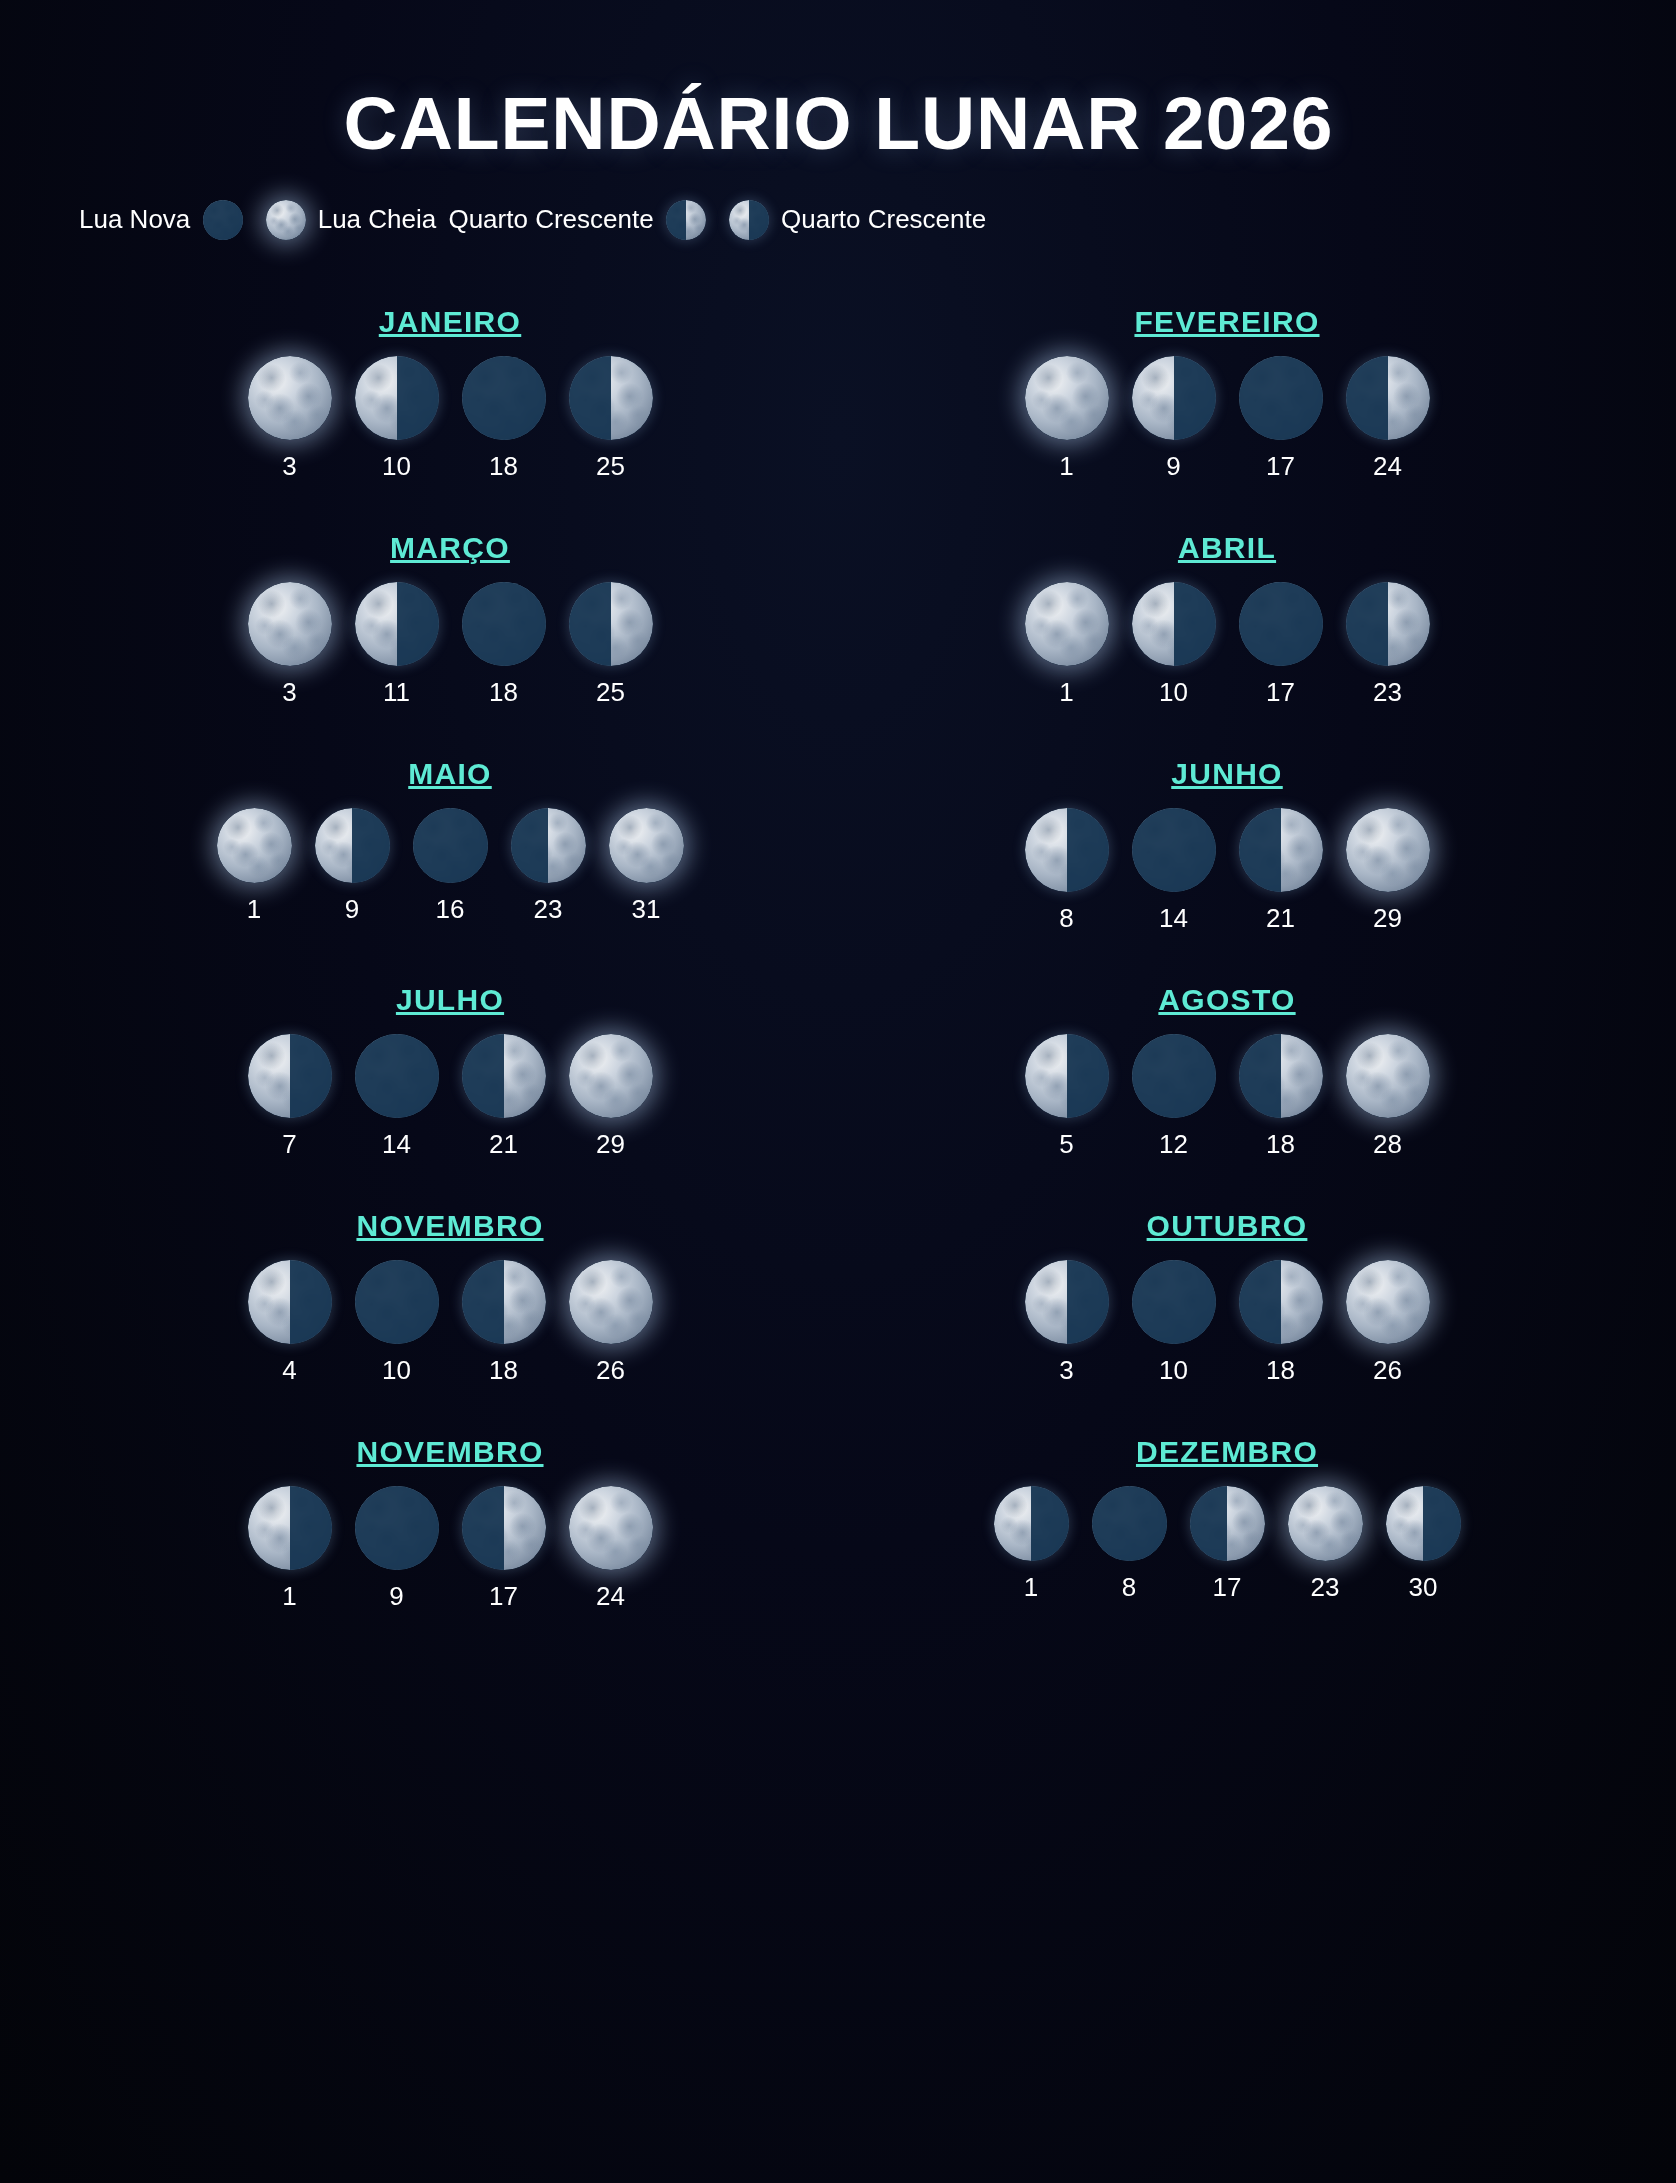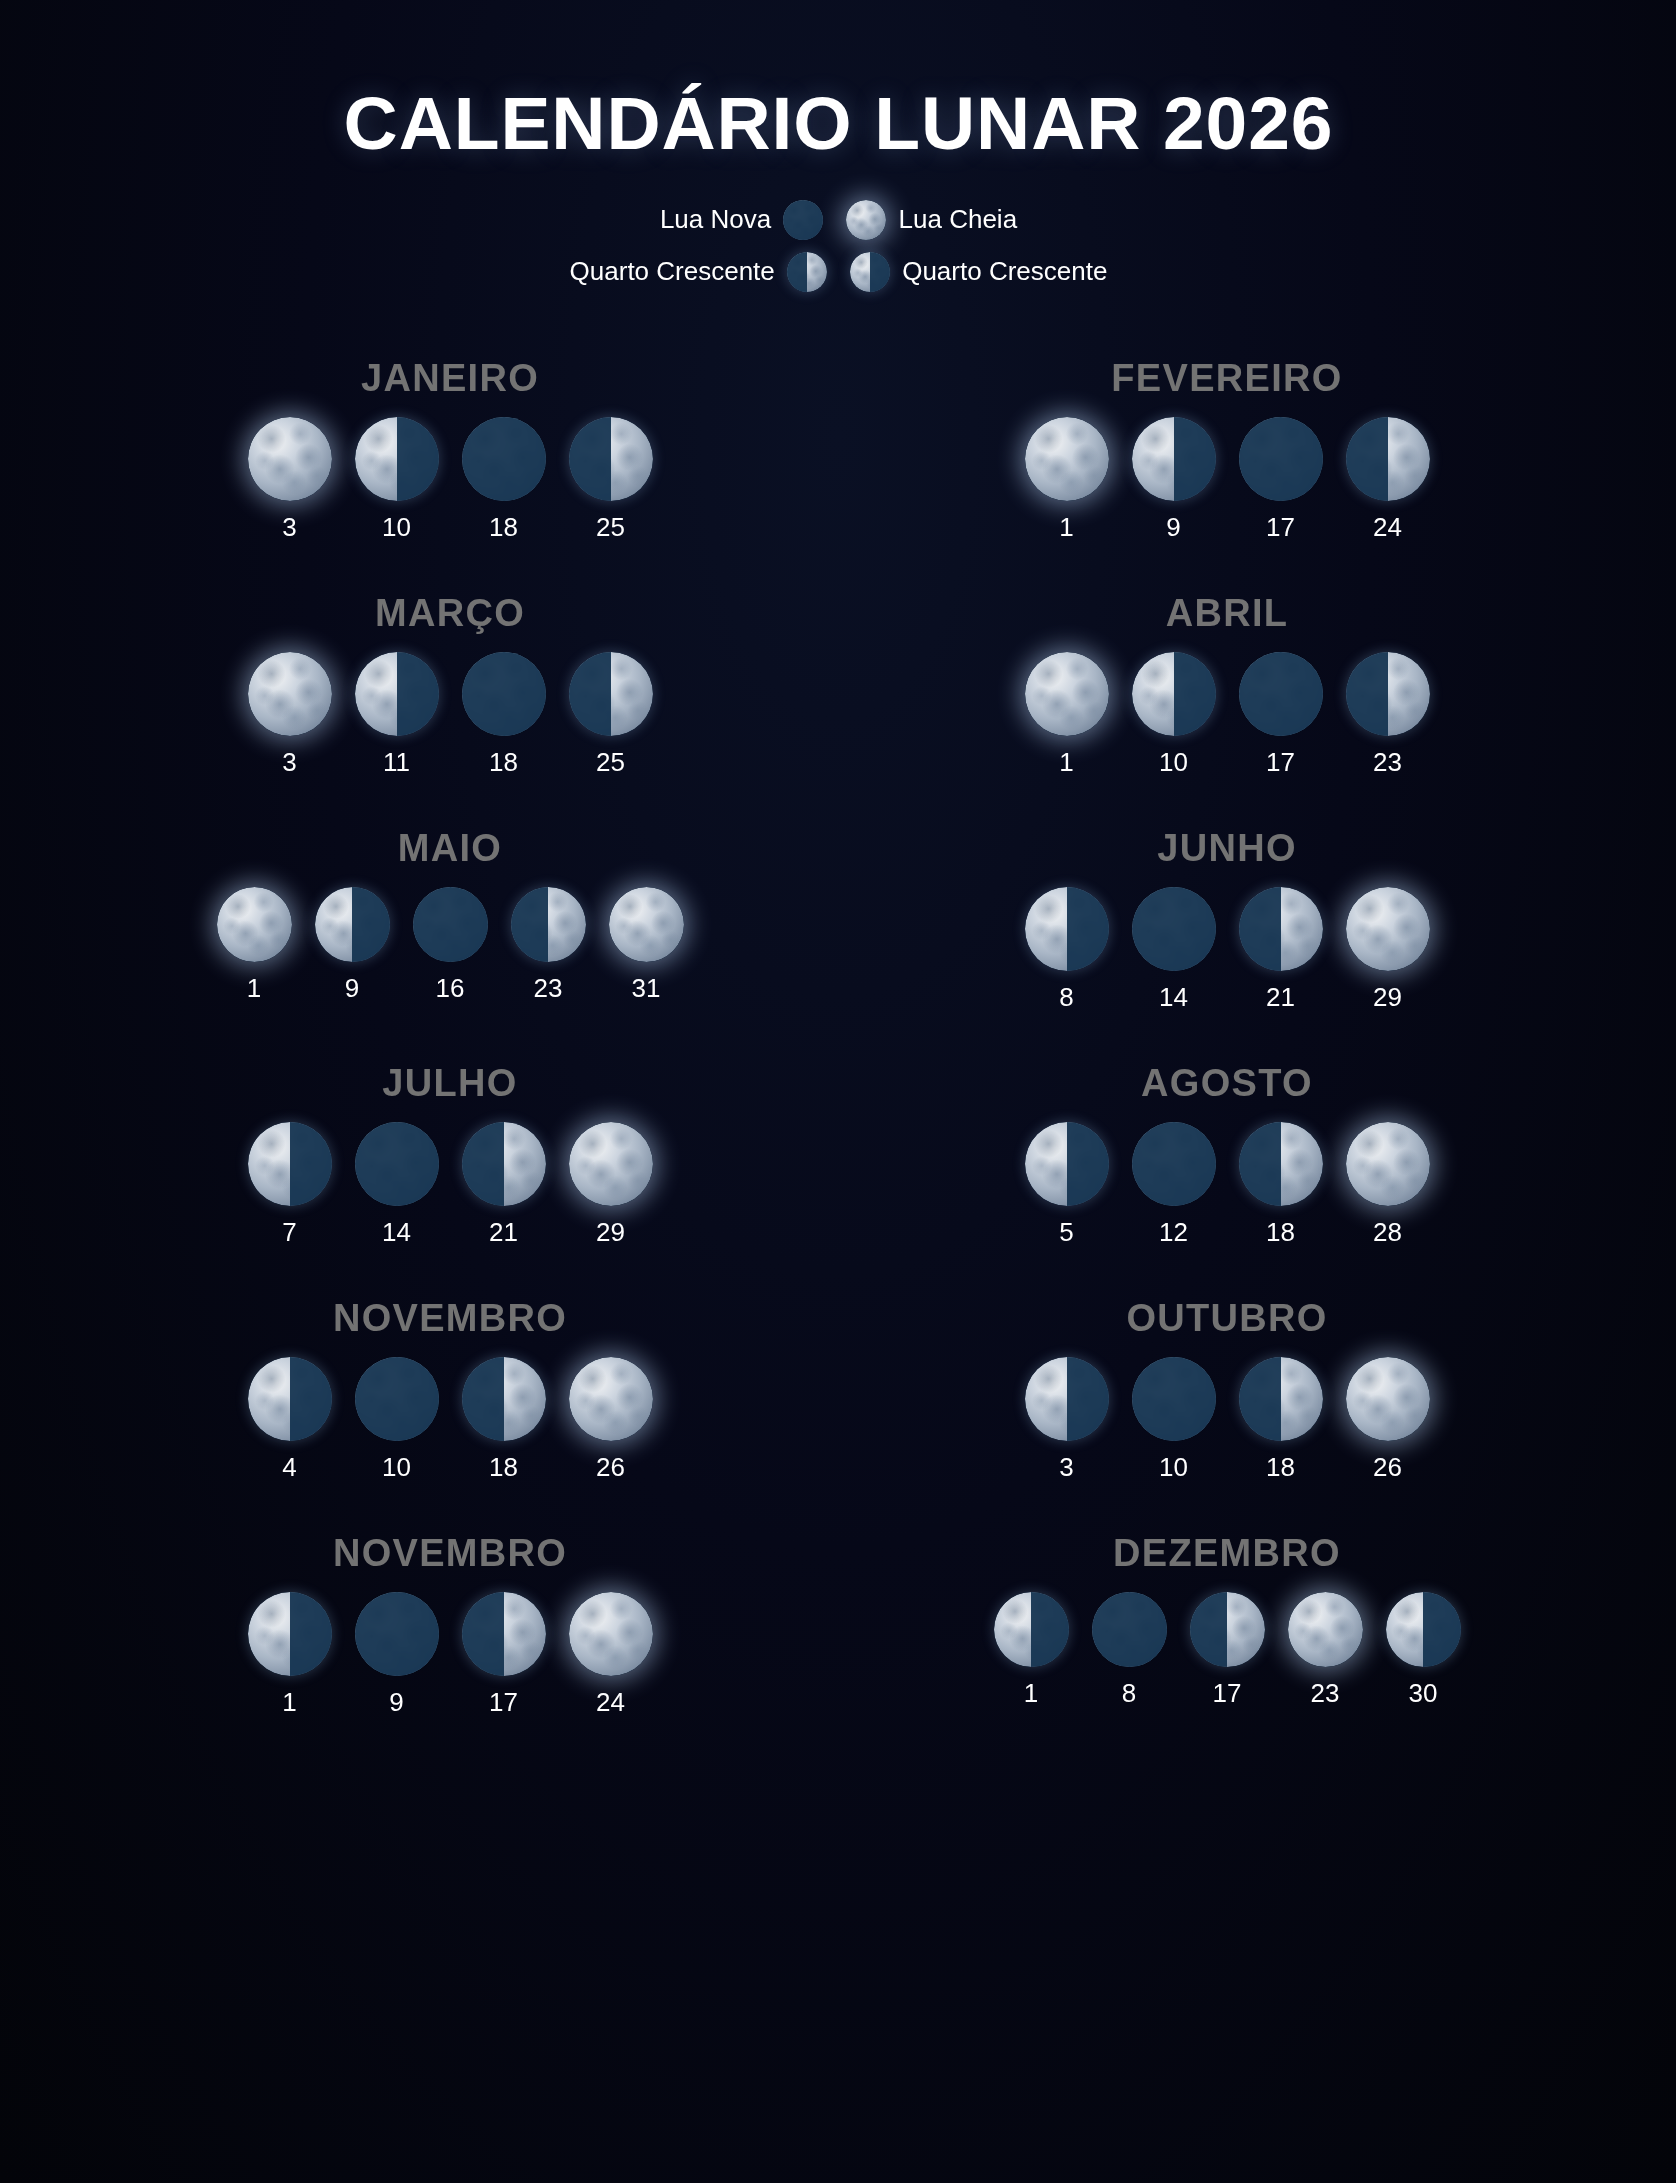--- a/index.html
+++ b/index.html
@@ -35,21 +35,21 @@
     letter-spacing: 0.9px;
     color: #ffffff;
     line-height: 1.05;
     margin: 0 0 37px 0;
     text-shadow: 0 0 24.5px rgba(160,200,255,0.25);
   }
 
   
   .legend {
     display: flex;
-    flex-direction: column;
+    flex-direction: row;
     align-items: center;
     gap: 12.2px;
     margin-bottom: 65px;
   }
   .legend-row {
     display: flex;
     align-items: center;
     justify-content: center;
     gap: 0px;
   }
@@ -71,26 +71,27 @@
     grid-auto-rows: min-content;
     row-gap: 49px;
     column-gap: 35px;
   }
   .month {
     display: flex;
     flex-direction: column;
     align-items: center;
   }
   .month-name {
-    font-size: 38px;
+    font-size: 30px;
     font-weight: bold;
     letter-spacing: 1.3px;
-    color: #737373;
+    color: #5eead4;
     margin-bottom: 17.5px;
     text-align: center;
+    text-decoration: underline;
   }
   .phases {
     display: flex;
     align-items: flex-start;
     justify-content: center;
     gap: 23px;
   }
   .phase {
     display: flex;
     flex-direction: column;

